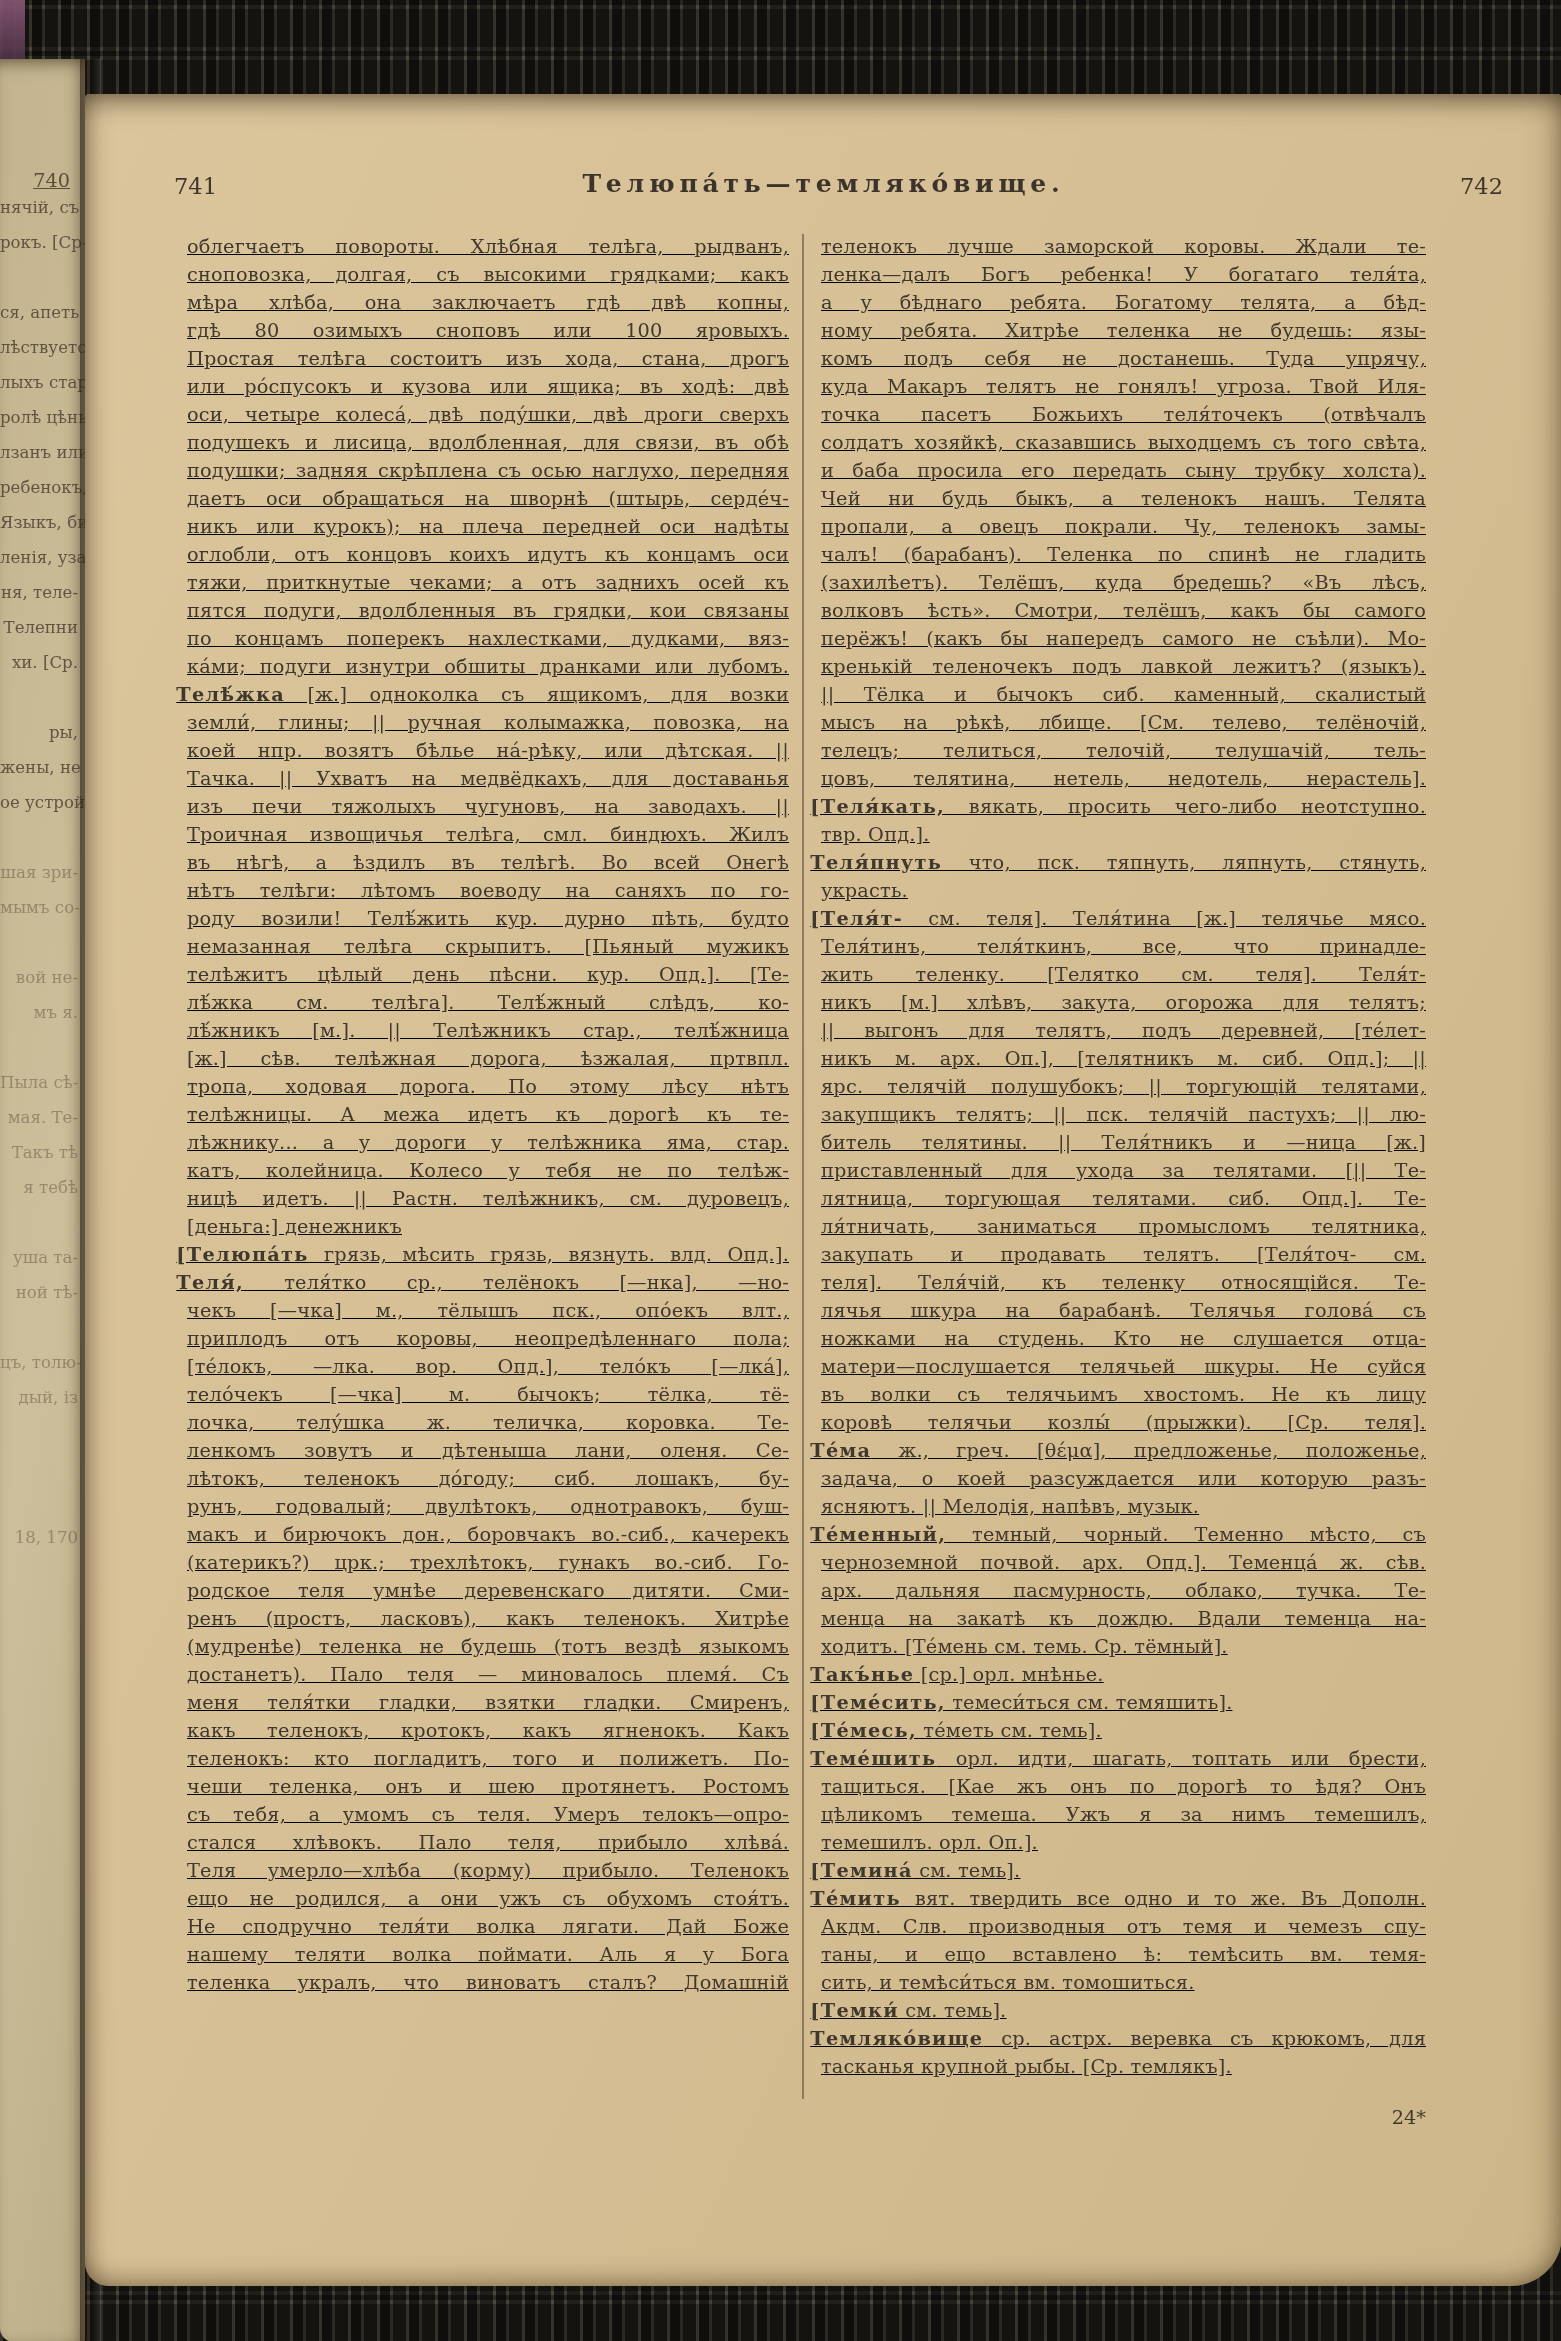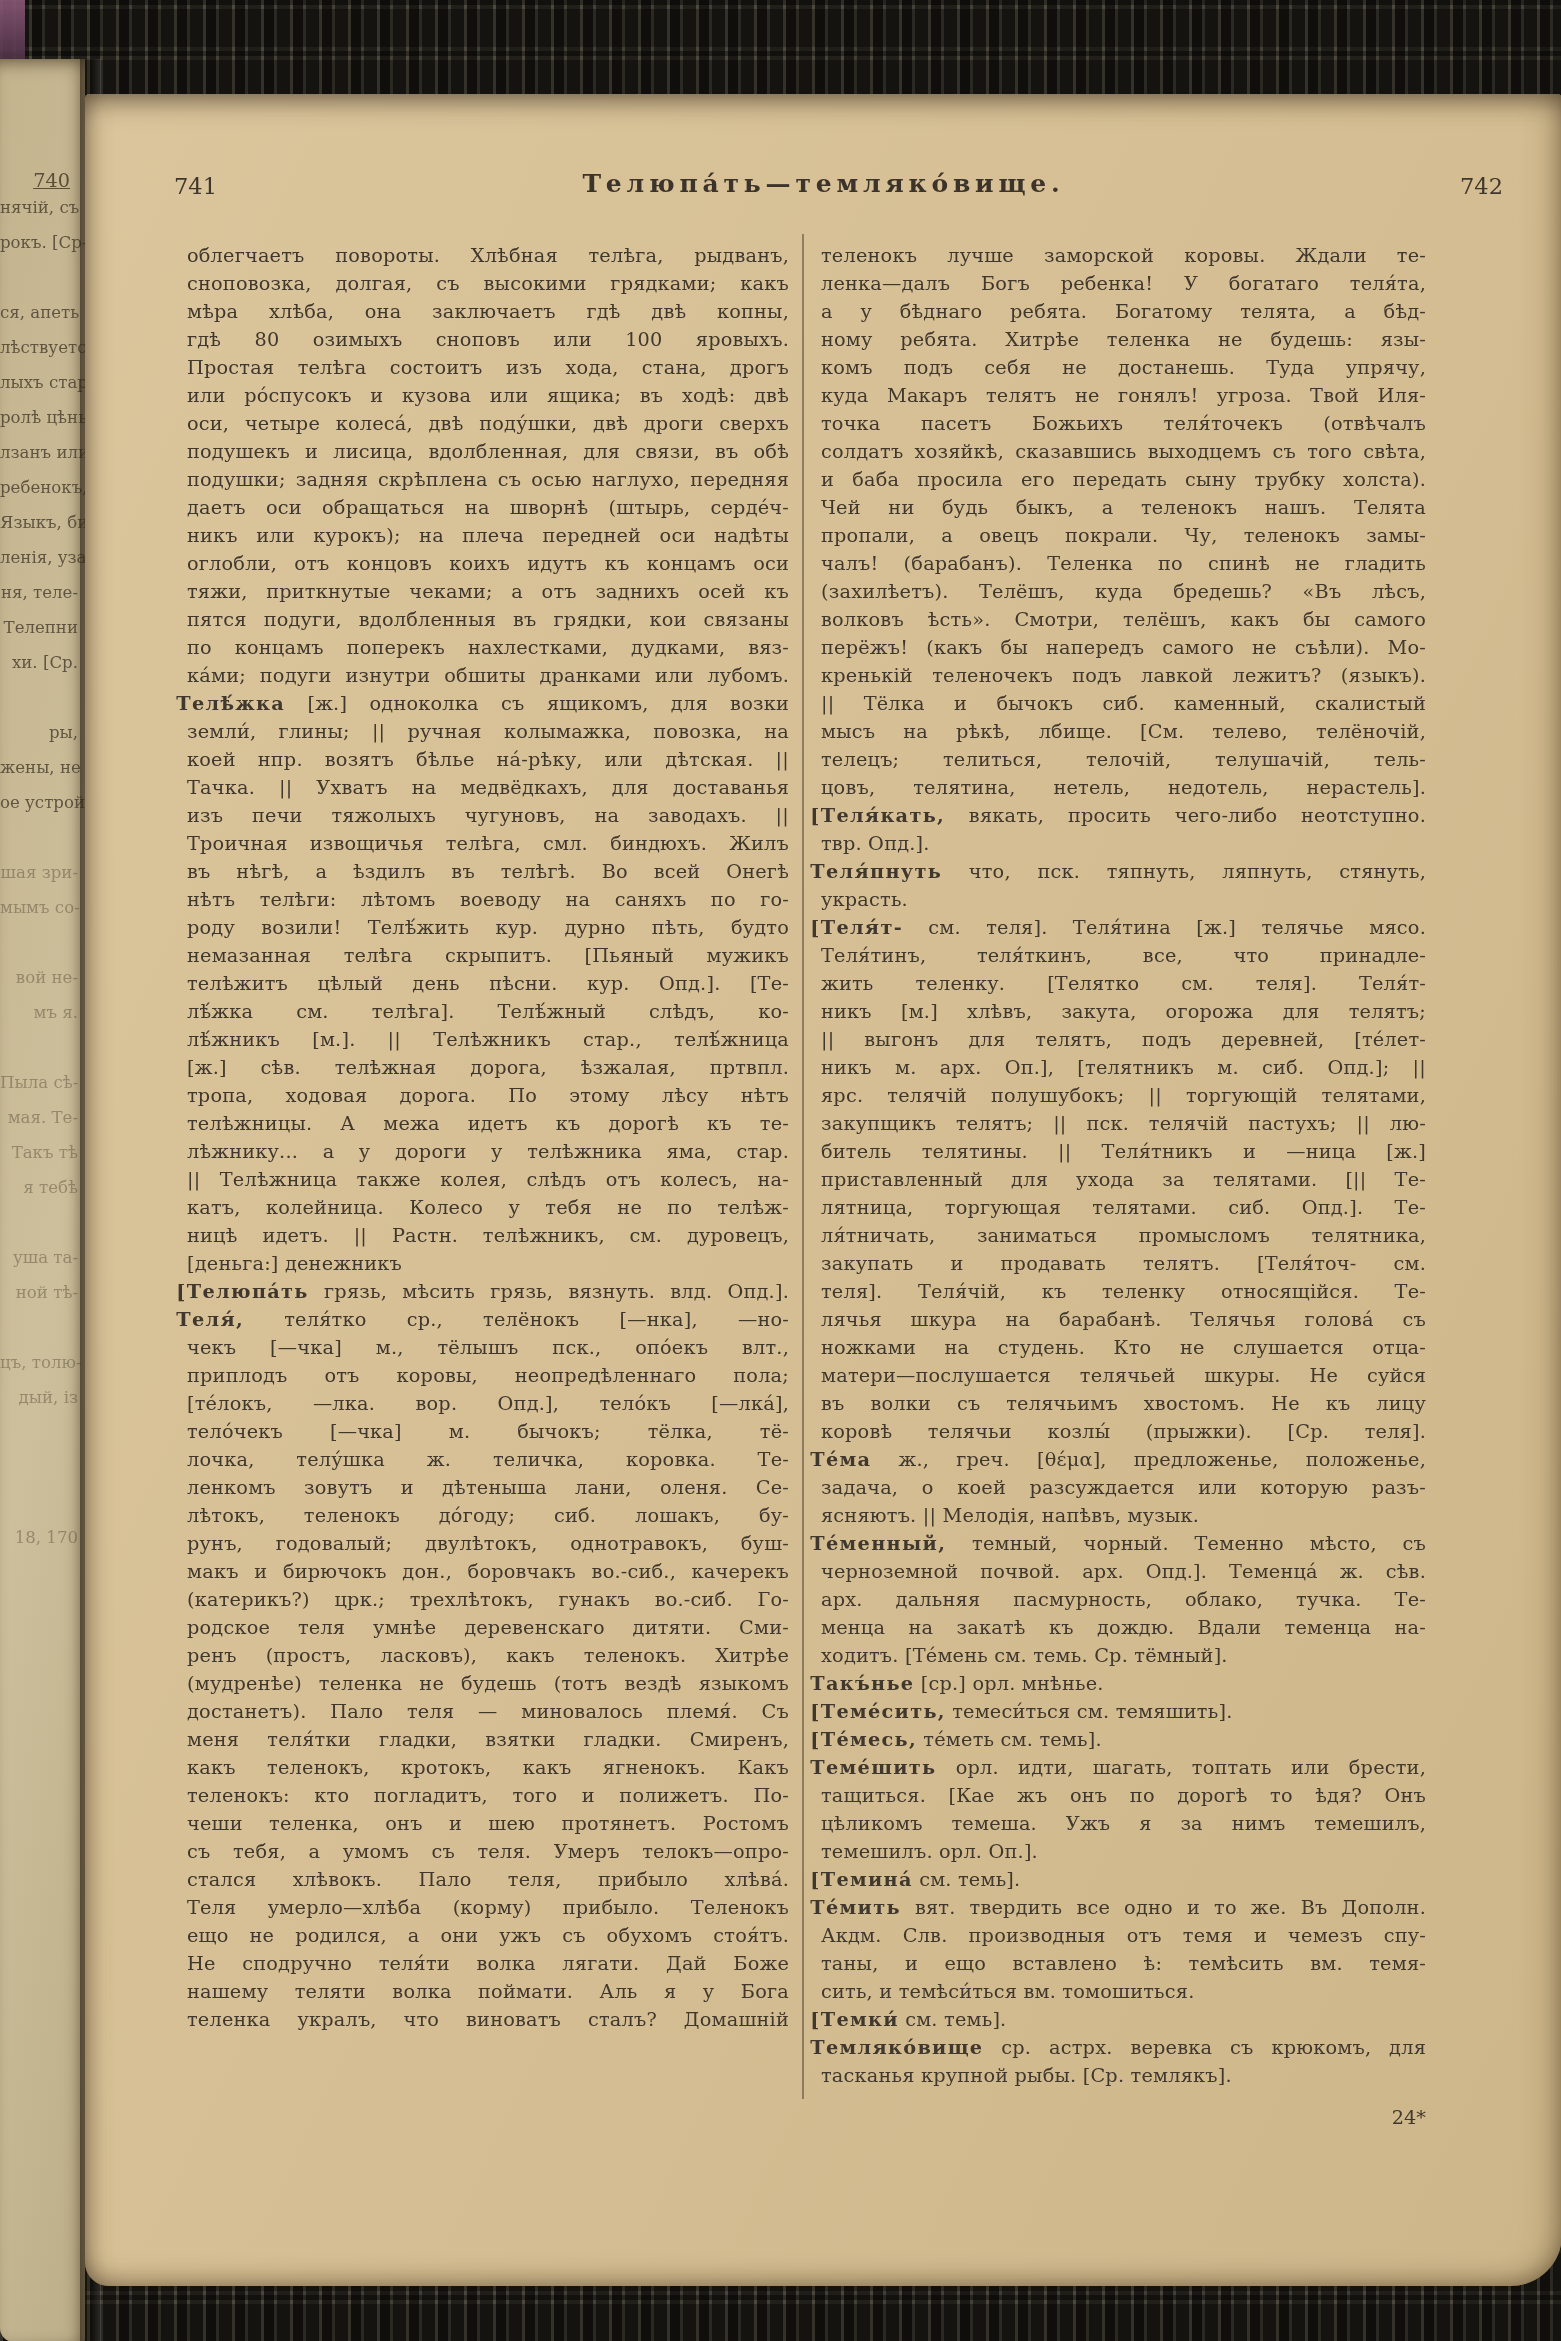--- a/index.html
+++ b/index.html
@@ -52,21 +52,21 @@
   .pnum.left{left:89px;}
   .pnum.right{right:59px;}
   .title{
     position:absolute;top:75px;left:0;right:0;text-align:center;
     font-size:25px;font-weight:700;letter-spacing:4.8px;color:#3c332a;
   }
   .divider{
     position:absolute;left:717px;top:140px;width:1.6px;height:1865px;
     background:rgba(70,58,44,.5);
   }
-  .col{position:absolute;top:148px;}
+  .col{position:absolute;top:139px;text-decoration:underline;}
   .colL{left:102px;width:602px;}
   .colR{left:736px;width:605px;}
   .col .line{
     height:28px;line-height:28px;font-size:19.3px;color:#41382d;
     text-align:justify;text-align-last:justify;letter-spacing:0.2px;
   }
   .col .line.e{text-align-last:left;}
   .col .line.h{margin-left:-10.7px;}
   .col .line b{font-weight:700;letter-spacing:1.3px;}
   .sig{
@@ -161,21 +161,20 @@
         <div class="line">нѣтъ телѣги: лѣтомъ воеводу на саняхъ по го-</div>
         <div class="line">роду возили! Телѣ́жить кур. дурно пѣть, будто</div>
         <div class="line">немазанная телѣга скрыпитъ. [Пьяный мужикъ</div>
         <div class="line">телѣжитъ цѣлый день пѣсни. кур. Опд.]. [Те-</div>
         <div class="line">лѣ́жка см. телѣга]. Телѣ́жный слѣдъ, ко-</div>
         <div class="line">лѣ́жникъ [м.]. || Телѣжникъ стар., телѣ́жница</div>
         <div class="line">[ж.] сѣв. телѣжная дорога, ѣзжалая, пртвпл.</div>
         <div class="line">тропа, ходовая дорога. По этому лѣсу нѣтъ</div>
         <div class="line">телѣжницы. А межа идетъ къ дорогѣ къ те-</div>
         <div class="line">лѣжнику... а у дороги у телѣжника яма, стар.</div>
-        <div class="line">|| Телѣжница также колея, слѣдъ отъ колесъ, на-</div>
         <div class="line">катъ, колейница. Колесо у тебя не по телѣж-</div>
         <div class="line">ницѣ идетъ. || Растн. телѣжникъ, см. дуровецъ,</div>
         <div class="line e">[деньга:] денежникъ</div>
         <div class="line h"><b>[Телюпа́ть</b> грязь, мѣсить грязь, вязнуть. влд. Опд.].</div>
         <div class="line h"><b>Теля́,</b> теля́тко ср., телёнокъ [—нка], —но-</div>
         <div class="line">чекъ [—чка] м., тёлышъ пск., опо́екъ влт.,</div>
         <div class="line">приплодъ отъ коровы, неопредѣленнаго пола;</div>
         <div class="line">[те́локъ, —лка. вор. Опд.], тело́къ [—лка́],</div>
         <div class="line">тело́чекъ [—чка] м. бычокъ; тёлка, тё-</div>
         <div class="line">лочка, телу́шка ж. теличка, коровка. Те-</div>

